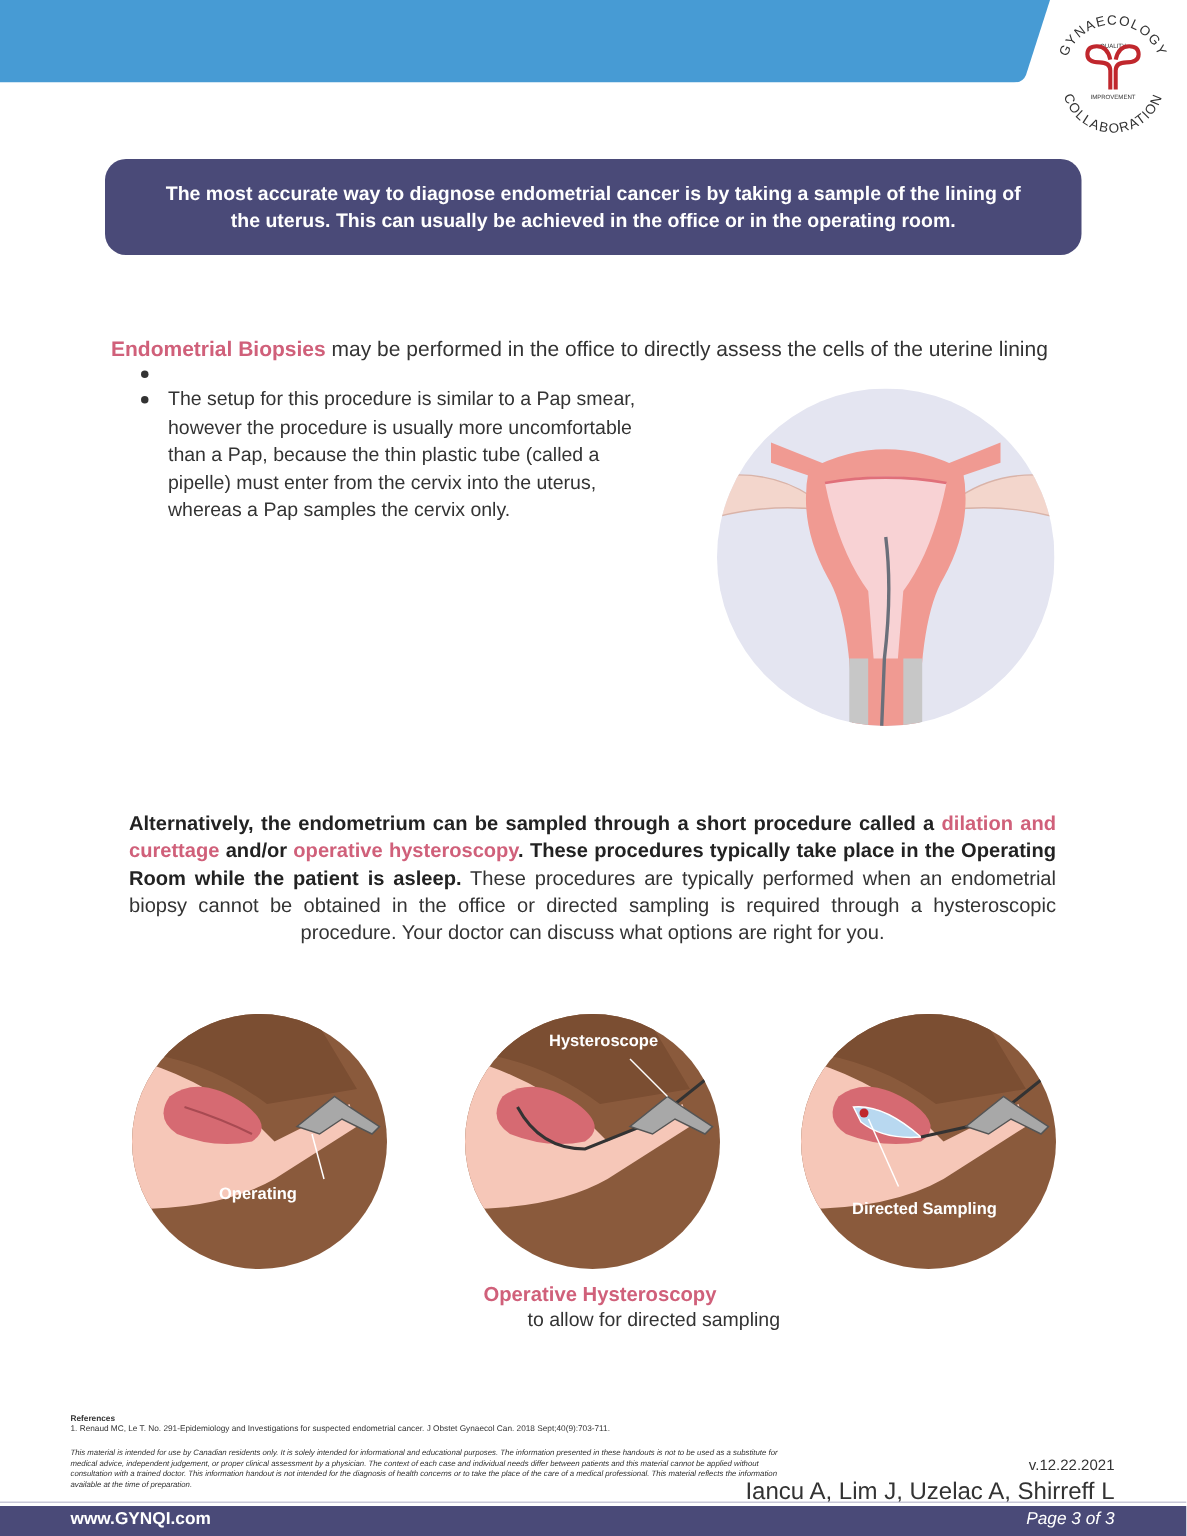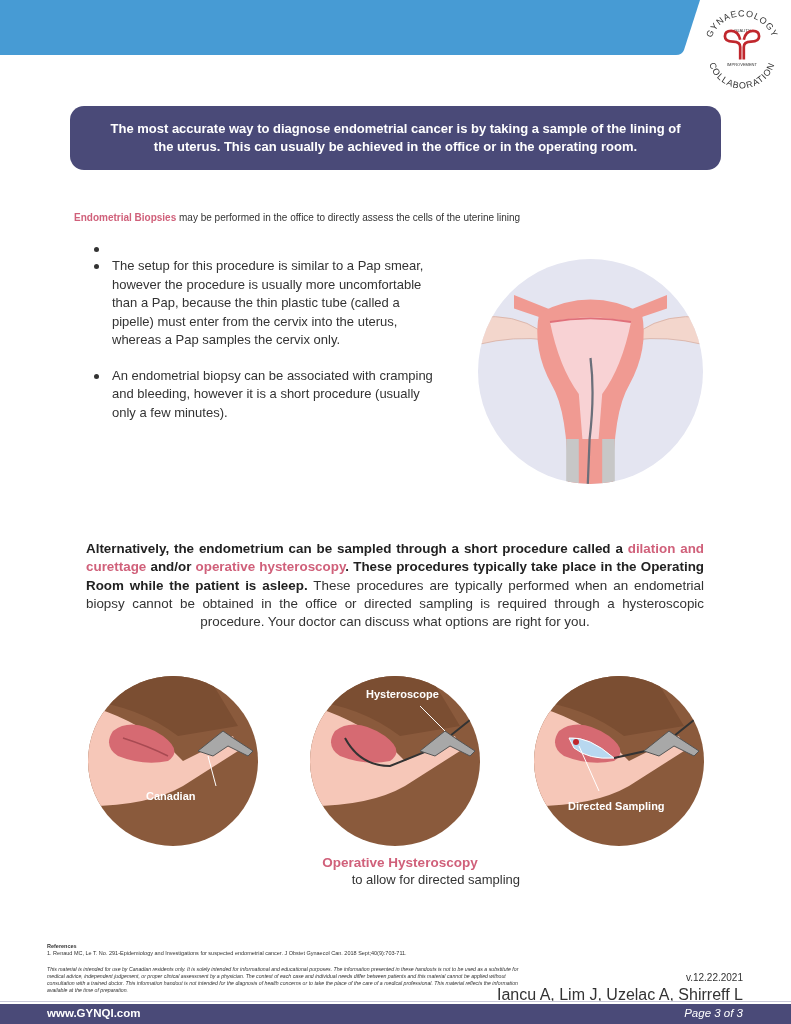--- a/index.html
+++ b/index.html
@@ -1,20 +1,20 @@
 <!DOCTYPE html>
 <html><head>
 <meta charset="utf-8">
 <style>
   html, body { margin:0; padding:0; }
   body { width:791px; height:1024px; position:relative; overflow:hidden; background:#ffffff; font-family:"Liberation Sans", sans-serif; color:#2b2b2b; }
   .top-band { position:absolute; left:0; top:0; width:700px; height:55px; }
   .logo { position:absolute; left:697px; top:2px; width:90px; height:90px; }
   .callout { position:absolute; left:70px; top:106px; width:651px; height:64px; background:#4a4a78; border-radius:14px; color:#fff; font-weight:bold; font-size:13px; line-height:18px; text-align:center; display:flex; align-items:center; justify-content:center; box-sizing:border-box; padding:0 40px; }
-  .intro { position:absolute; left:74px; top:212px; font-size:10px; color:#333; white-space:nowrap;text-align:center; }
+  .intro { position:absolute; left:74px; top:224px; font-size:14px; color:#333; white-space:nowrap;text-align:center; }
   .pink { color:#d0607a; font-weight:bold; }
   .bullets { position:absolute; left:92px; top:240px; width:345px; margin:0; padding:0; list-style:none; }
   .bullets li { position:relative; padding-left:20px; font-size:13px; line-height:18.5px; color:#333; margin-bottom:17px; }
   .bullets li .dot { position:absolute; left:2px; top:7px; width:5px; height:5px; border-radius:50%; background:#333; }
   .uterus { position:absolute; left:478px; top:259px; width:225px; height:225px; }
   .alt-para { position:absolute; left:86px; top:540px; width:618px; font-size:13.4px; line-height:18.3px; text-align:justify; text-align-last:center; color:#333; }
   .alt-para b { color:#222; }
   .scene { position:absolute; width:170px; height:170px; top:676px; }
   .scene-label { position:absolute; color:#fff; font-weight:bold; font-size:11px; white-space:nowrap; }
   .caption { position:absolute; left:280px; top:854px; width:240px; text-align:center; }
@@ -53,21 +53,20 @@
   <span>The most accurate way to diagnose endometrial cancer is by taking a sample of the lining of the uterus. This can usually be achieved in the office or in the operating room.</span>
 </div>
 
 <div class="intro">
   <span class="pink">Endometrial Biopsies</span><span> may be performed in the office to directly assess the cells of the uterine lining</span>
 </div>
 
 <ul class="bullets">
   <li><span class="dot"></span></li>
   <li><span class="dot"></span><span>The setup for this procedure is similar to a Pap smear, however the procedure is usually more uncomfortable than a Pap, because the thin plastic tube (called a pipelle) must enter from the cervix into the uterus, whereas a Pap samples the cervix only.</span></li>
-  <li><span class="dot"></span><span>An endometrial biopsy can be associated with cramping and bleeding, however it is a short procedure (usually only a few minutes).</span></li>
 </ul>
 
 <svg class="uterus" viewBox="0 0 250 250">
   <defs>
       <clipPath id="uc">
         <circle cx="125" cy="125" r="125"></circle>
       </clipPath>
     </defs>
   <circle cx="125" cy="125" r="125" fill="#e4e5f1"></circle>
   <g clip-path="url(#uc)">
@@ -96,21 +95,21 @@
   <g clip-path="url(#c1)">
     <rect width="170" height="170" fill="#8a5a3c"></rect>
     <path d="M0 30 Q40 40 80 70 L95 85 L145 60 L150 75 L95 110 Q60 130 0 130 Z" fill="#f6c7b8"></path>
     <path d="M25 55 Q45 40 75 60 Q95 75 80 85 Q55 90 30 80 Q15 70 25 55 Z" fill="#d66a72"></path>
     <path d="M35 62 Q60 70 80 80" fill="none" stroke="#a84a52" stroke-width="1.5"></path>
     <path d="M0 0 H120 L150 50 L90 60 Q50 30 0 25 Z" fill="#7b4e32"></path>
     <path d="M110 75 L135 55 L145 62 L165 75 L160 80 L140 70 L125 80 Z" fill="#a8a8a8" stroke="#555" stroke-width="1"></path>
     <path d="M120 80 L128 110" stroke="#fff" stroke-width="1"></path>
   </g>
 </svg>
-<span class="scene-label" style="left:146px;top:790px">Canadian</span>
+<span class="scene-label" style="left:146px;top:790px">Operating</span>
 
 <svg class="scene" style="left:310px" viewBox="0 0 170 170">
   <defs>
       <clipPath id="c2">
         <circle cx="85" cy="85" r="85"></circle>
       </clipPath>
     </defs>
   <g clip-path="url(#c2)">
     <rect width="170" height="170" fill="#8a5a3c"></rect>
     <path d="M0 30 Q40 40 80 70 L95 85 L145 60 L150 75 L95 110 Q60 130 0 130 Z" fill="#f6c7b8"></path>

